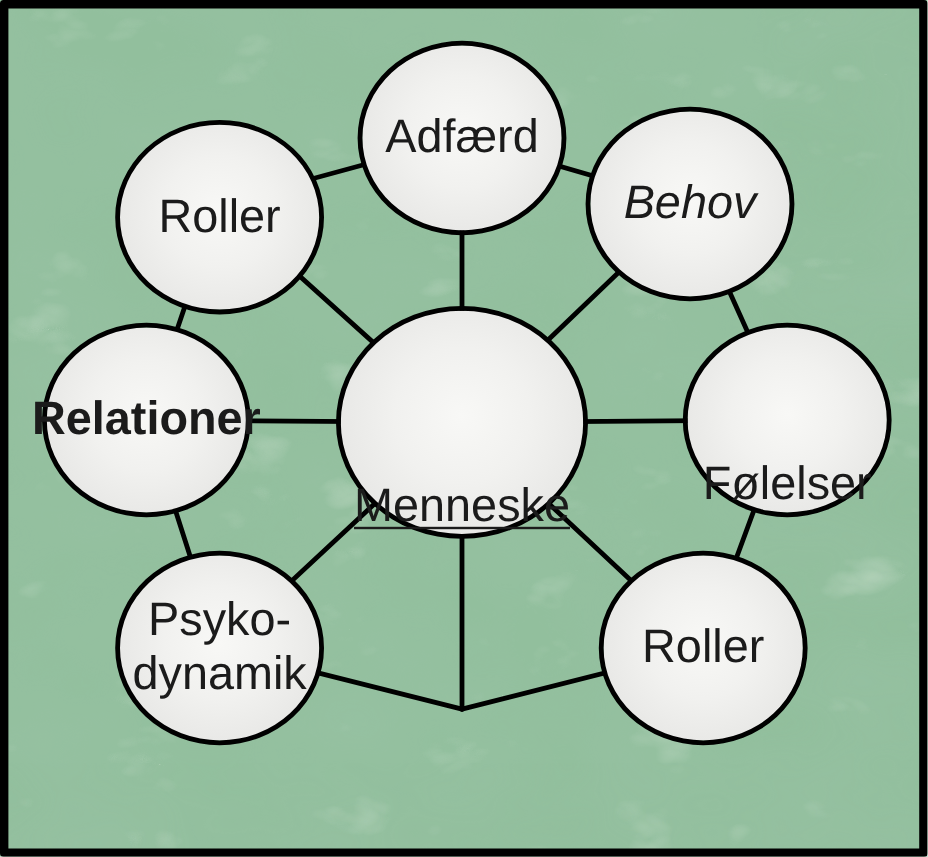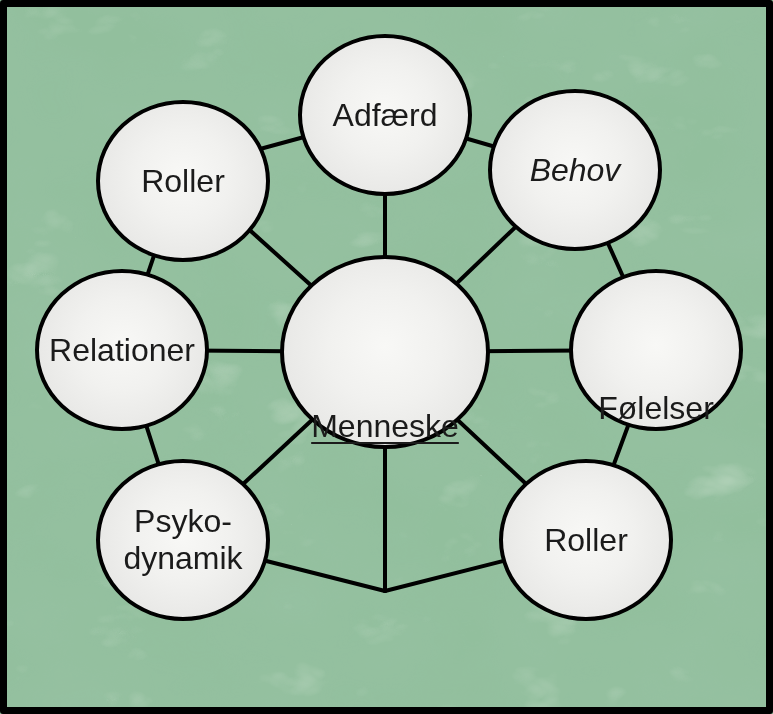--- a/index.html
+++ b/index.html
@@ -22,41 +22,41 @@
     position: absolute;
     box-sizing: border-box;
     border: 4px solid #000;
     border-radius: 50%;
     background: radial-gradient(circle at 50% 47%, #f8f8f6 0%, #f1f1ef 40%, #e9e9e7 70%, #e0e0de 100%);
     display: flex;
     align-items: center;
     justify-content: center;
     text-align: center;
     color: #1b1b1b;
-    font-size: 32px;
+    font-size: 39px;
     line-height: 1.15;
     white-space: pre-line;
     z-index: 20;
   }
   .node.outer { width: 174px; height: 162px; }
   .node.center { width: 210px; height: 194px; align-items: flex-end; }
   .node.center .label {
     text-decoration: underline;
     text-decoration-thickness: 2px;
     text-underline-offset: 5px;
     text-decoration-skip-ink: none;
   }
   
   .pos-adfaerd      { left: 298px; top: 34px; }
   .pos-behov        { left: 488px; top: 89px; font-style: italic; }
   .pos-foelelser    { left: 569px; top: 269px; align-items: flex-end; }
   .pos-tanker       { left: 499px; top: 459px; }
   .pos-eksistens    { left: 298px; top: 510px; }
   .pos-psykodynamik { left: 96px;  top: 459px; text-align: center; }
-  .pos-relationer   { left: 35px;  top: 269px; }
+  .pos-relationer   { left: 35px;  top: 269px; font-weight: bold; }
   .pos-roller       { left: 96px;  top: 100px; }
   .pos-menneske     { left: 280px; top: 255px; }
 </style>
 </head>
 <body>
 
 <div class="frame">
 
   <svg class="layer" width="773" height="714" aria-hidden="true">
     <defs>

